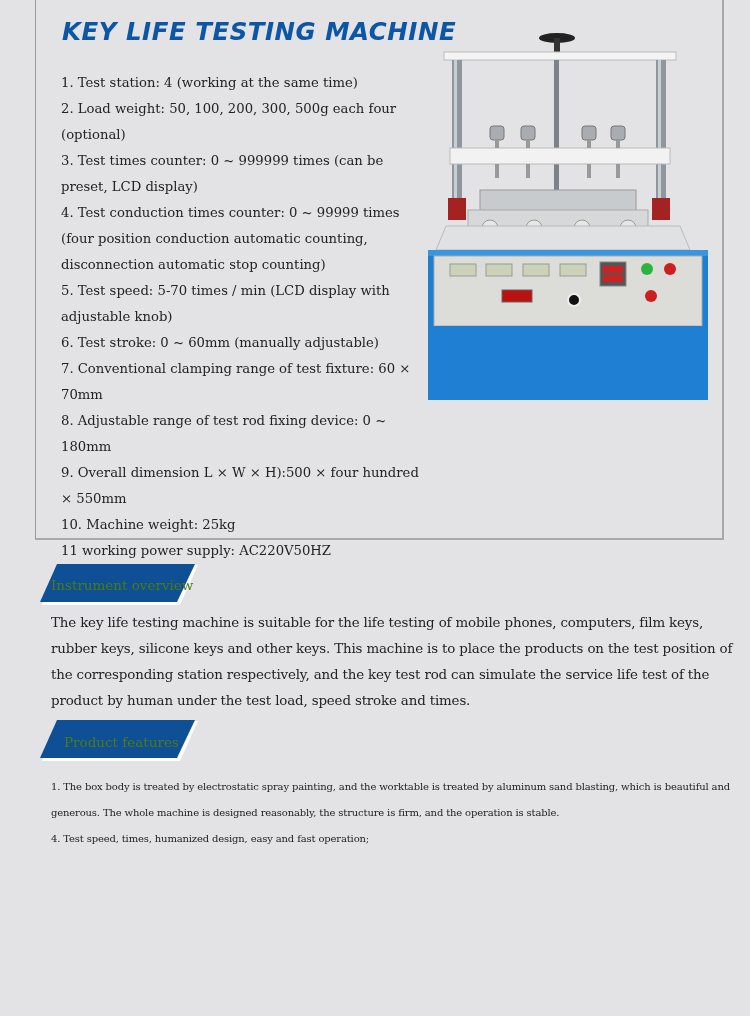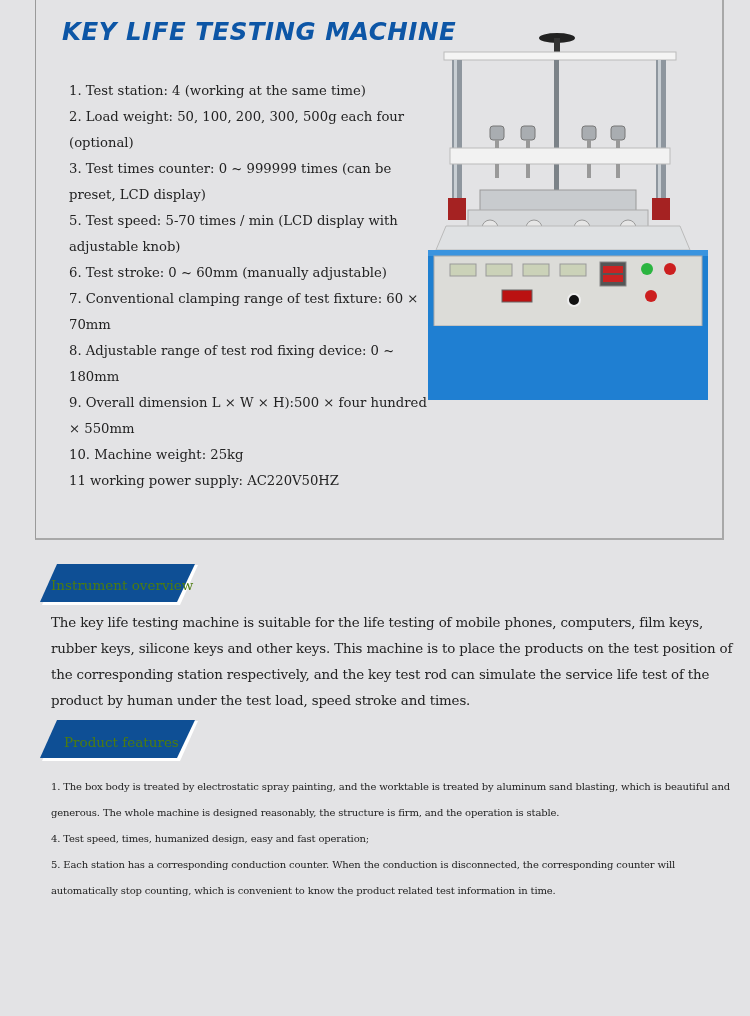--- a/index.html
+++ b/index.html
@@ -16,21 +16,21 @@
     box-sizing: border-box;
   }
   .title {
     position: absolute; left: 62px; top: 18px;
     font-family: "DejaVu Sans", sans-serif; font-weight: bold; font-style: italic;
     font-size: 24px; letter-spacing: 0.5px; color: #0d56a6; white-space: nowrap;
     transform: scaleX(1.02); transform-origin: left;
   }
   .specs {
     position: absolute; left: 53px; top: 62px; width: 365px;
-    font-size: 13.2px; line-height: 26px; margin: 16px; padding: 0; list-style: none;
+    font-size: 13.2px; line-height: 26px; margin: 8px; padding: 0; list-style: none;
   }
   .specs li { margin: 0; }
   .machine {
     position: absolute; left: 418px; top: 28px; width: 300px; height: 374px;
   }
   .badge {
     position: absolute; height: 40px;
   }
   .badge svg { position: absolute; left: 0; top: 0; }
   .badge span {
@@ -47,20 +47,21 @@
 <body>
 
 <div class="spec-box"></div>
 
 <div class="title">KEY LIFE TESTING MACHINE</div>
 
 <ul class="specs">
   <li>1. Test station: 4 (working at the same time)</li>
   <li>2. Load weight: 50, 100, 200, 300, 500g each four (optional)</li>
   <li>3. Test times counter: 0 ~ 999999 times (can be preset, LCD display)</li>
+  <li>4. Test conduction times counter: 0 ~ 99999 times (four position conduction automatic counting, disconnection automatic stop counting)</li>
   <li>5. Test speed: 5-70 times / min (LCD display with adjustable knob)</li>
   <li>6. Test stroke: 0 ~ 60mm (manually adjustable)</li>
   <li>7. Conventional clamping range of test fixture: 60 × 70mm</li>
   <li>8. Adjustable range of test rod fixing device: 0 ~ 180mm</li>
   <li>9. Overall dimension L × W × H):500 × four hundred × 550mm</li>
   <li>10. Machine weight: 25kg</li>
   <li>11 working power supply: AC220V50HZ</li>
 </ul>
 
 <div class="machine">
@@ -146,14 +147,13 @@
   <svg width="160" height="42">
     <polygon points="20,1 158,1 140,41 2,41" fill="#ffffff"></polygon>
     <polygon points="17,0 155,0 137,38 0,38" fill="#0e4f95"></polygon>
   </svg>
   <span style="left:24px; top:14px;">Product features</span>
 </div>
 
 <ul class="features">
   <li>1. The box body is treated by electrostatic spray painting, and the worktable is treated by aluminum sand blasting, which is beautiful and generous. The whole machine is designed reasonably, the structure is firm, and the operation is stable.</li>
   <li>4. Test speed, times, humanized design, easy and fast operation;</li>
-  <li>5. Each station has a corresponding conduction counter. When the conduction is disconnected, the corresponding counter will automatically stop counting, which is convenient to know the product related test information in time.</li>
 </ul>
 
 </body></html>

